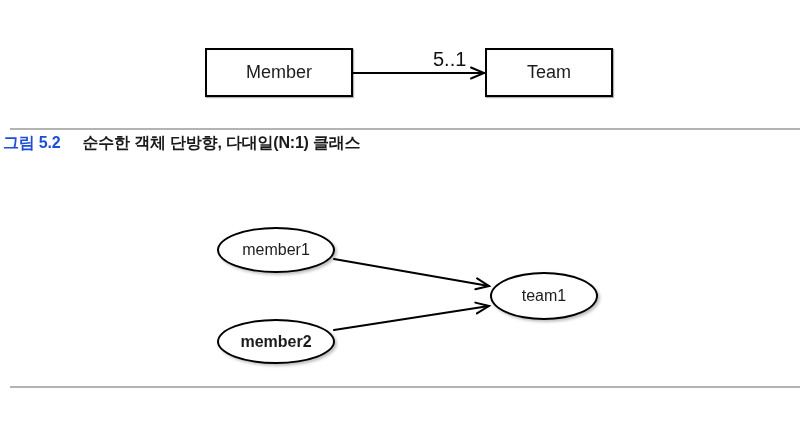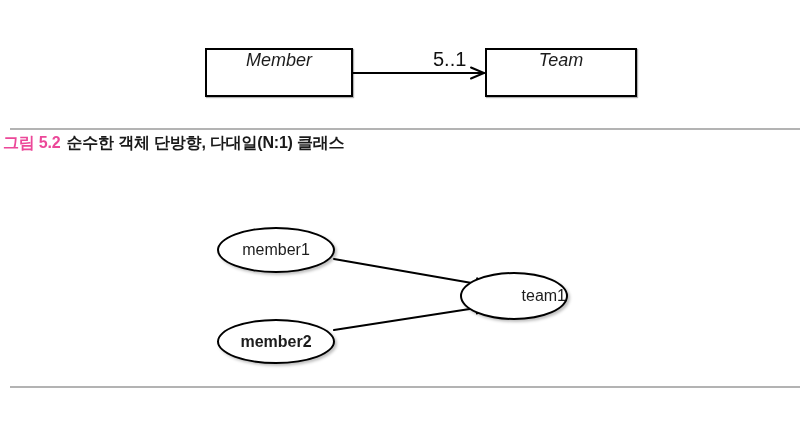--- a/index.html
+++ b/index.html
@@ -11,45 +11,44 @@
     background: #ffffff;
     font-family: "Liberation Sans", sans-serif;
     overflow: hidden;
   }
   
   .uml-box {
     position: absolute;
     background: #ffffff;
     border: 2px solid #000000;
     display: flex;
-    align-items: flex-start;
+    align-items: center;
     justify-content: center;
     font-size: 18px;
     color: #1c1c1c;
     box-shadow: 1px 1px 1px rgba(0,0,0,0.30);
-    font-style: italic;
   }
   .box-member { left: 205px; top: 48px; width: 148px; height: 49px; }
-  .box-team   { left: 485px; top: 48px; width: 152px; height: 49px; }
+  .box-team   { left: 485px; top: 48px; width: 128px; height: 49px; }
   
   .node-ellipse {
     position: absolute;
     background: #ffffff;
     border: 2px solid #000000;
     border-radius: 50%;
     display: flex;
     align-items: center;
     justify-content: center;
     font-size: 16px;
     color: #1c1c1c;
     box-shadow: 2px 2px 3px rgba(0,0,0,0.25);
   }
   .el-member1 { left: 217px; top: 227px; width: 118px; height: 46px; }
   .el-member2 { left: 217px; top: 319px; width: 118px; height: 45px; font-weight: bold; }
-  .el-team1   { left: 460px; top: 272px; width: 108px; height: 48px; justify-content: flex-end; }
+  .el-team1   { left: 490px; top: 272px; width: 108px; height: 48px; }
   
   .arrows {
     position: absolute;
     left: 0; top: 0;
     width: 811px; height: 422px;
     pointer-events: none;
   }
   .arrows line, .arrows polyline {
     stroke: #000000;
     stroke-width: 2;
@@ -80,21 +79,21 @@
     position: absolute;
     left: 3px;
     font-size: 16px;
     font-weight: 700;
     color: #1a1a1a;
     letter-spacing: -0.2px;
     white-space: nowrap;
   }
   .caption-1 { top: 133px; }
   .caption-2 { top: 392px; }
-  .caption .cap-num { color: #ec4899; margin-right: 6px; }
+  .caption .cap-num { color: #1d4ed8; margin-right: 22px; }
 </style>
 </head>
 <body>
 
 <div class="canvas">
 
   <div class="uml-box box-member">
     <span>Member</span>
   </div>
 

